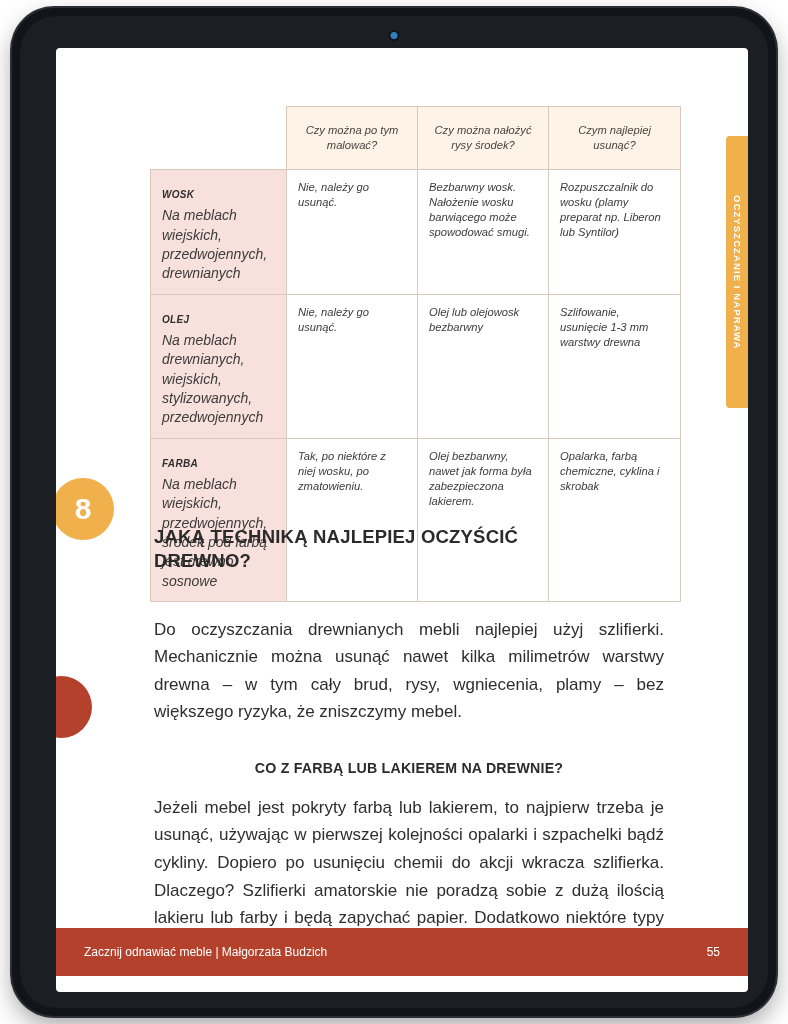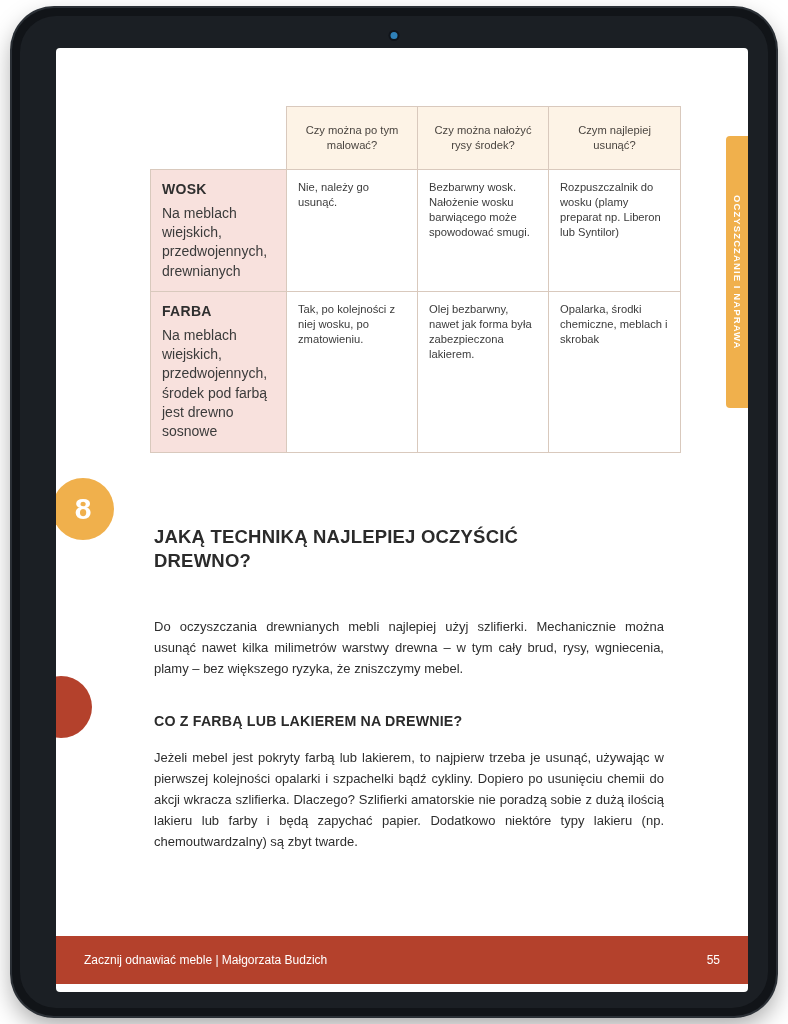--- a/index.html
+++ b/index.html
@@ -91,20 +91,21 @@
   .table-wrap {
     position: absolute;
     left: 94px;
     top: 58px;
     width: 530px;
   }
   table.comparison {
     border-collapse: collapse;
     width: 530px;
     table-layout: fixed;
+    font-style: italic;
   }
   table.comparison th,
   table.comparison td {
     border: 1px solid #d9c9bd;
     vertical-align: top;
     padding: 10px 11px;
     font-size: 11.2px;
     line-height: 1.34;
     color: #3b3b3b;
   }
@@ -125,24 +126,25 @@
   col.c1 { width: 131px; }
   col.c2 { width: 131px; }
   col.c3 { width: 132px; }
 
   td.rowhead {
     background: #f8e1dd;
     border-color: #e8cdc7;
   }
   td.rowhead .mat {
     font-weight: bold;
-    font-size: 14px;
+    font-size: 10px;
     color: #2f2f2f;
     letter-spacing: .3px;
     margin-bottom: 5px;
+    margin-top: 8px;
   }
   td.rowhead .desc {
     font-size: 14px;
     line-height: 1.38;
     color: #3b3b3b;
   }
 
   
   .badge-num {
     position: absolute;
@@ -180,42 +182,43 @@
   h1.q-title {
     font-size: 18.5px;
     line-height: 1.32;
     font-weight: bold;
     color: #2b2b2b;
     letter-spacing: .2px;
     margin: 0 0 42px 0;
     max-width: 420px;
   }
   p.body {
-    font-size: 13px;
+    font-size: 17px;
     line-height: 1.62;
     color: #2e2e2e;
     margin: 0 0 34px 0;
     text-align: justify;
   }
   h2.sub {
     font-size: 14.2px;
     font-weight: bold;
     color: #2b2b2b;
     margin: 0 0 18px 0;
     letter-spacing: .2px;
+    text-align: center;
   }
   p.body.last { margin-bottom: 0; }
   p.body b { font-weight: normal; }
 
   
   .footer {
     position: absolute;
     left: 0;
     right: 0;
-    bottom: 8px;
+    bottom: 16px;
     height: 48px;
     background: #b4412c;
     color: #ffffff;
     display: flex;
     align-items: center;
     justify-content: space-between;
     padding: 0 28px;
     box-sizing: border-box;
     font-size: 12px;
   }
@@ -256,26 +259,35 @@
                 <td class="rowhead">
                   <div class="mat">WOSK</div>
                   <div class="desc">Na meblach wiejskich, przedwojennych, drewnianych</div>
                 </td>
                 <td>Nie, należy go usunąć.</td>
                 <td>Bezbarwny wosk. Nałożenie wosku barwiącego może spowodować smugi.</td>
                 <td>Rozpuszczalnik do wosku (plamy preparat np. Liberon lub Syntilor)</td>
               </tr>
               <tr>
                 <td class="rowhead">
+                  <div class="mat">OLEJ</div>
+                  <div class="desc">Na meblach drewnianych, wiejskich, stylizowanych, przedwojennych</div>
+                </td>
+                <td>Nie, należy go usunąć.</td>
+                <td>Olej lub olejowosk bezbarwny</td>
+                <td>Szlifowanie, usunięcie 1-3 mm warstwy drewna</td>
+              </tr>
+              <tr>
+                <td class="rowhead">
                   <div class="mat">FARBA</div>
                   <div class="desc">Na meblach wiejskich, przedwojennych, środek pod farbą jest drewno sosnowe</div>
                 </td>
-                <td>Tak, po kolejności z niej wosku, po zmatowieniu.</td>
+                <td>Tak, po niektóre z niej wosku, po zmatowieniu.</td>
                 <td>Olej bezbarwny, nawet jak forma była zabezpieczona lakierem.</td>
-                <td>Opalarka, środki chemiczne, meblach i skrobak</td>
+                <td>Opalarka, farbą chemiczne, cyklina i skrobak</td>
               </tr>
             </tbody>
           </table>
         </div>
 
         <div class="badge-num">
           <span>8</span>
         </div>
         <div class="badge-dot"></div>
 

